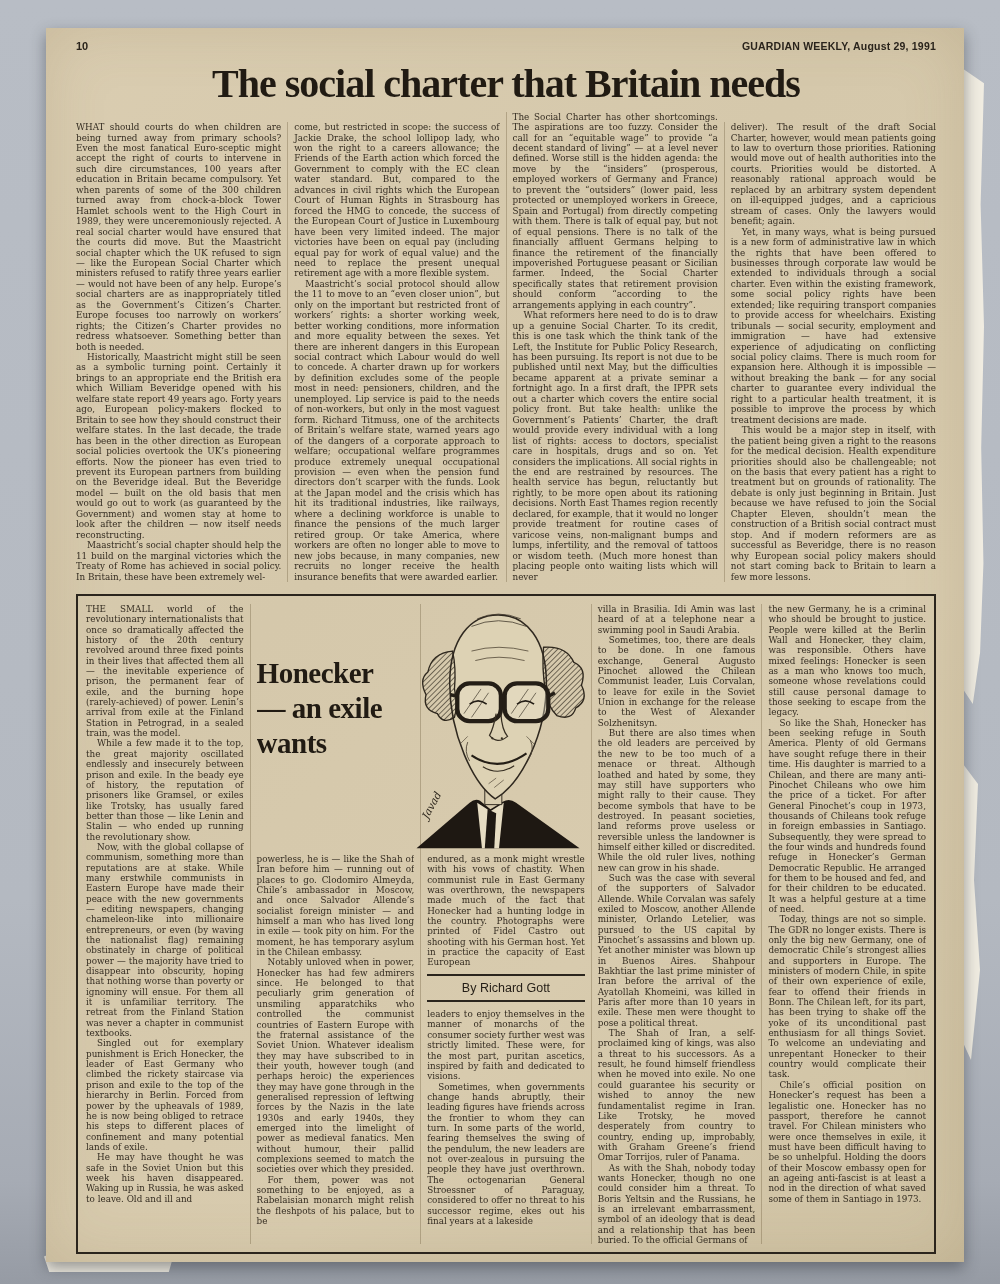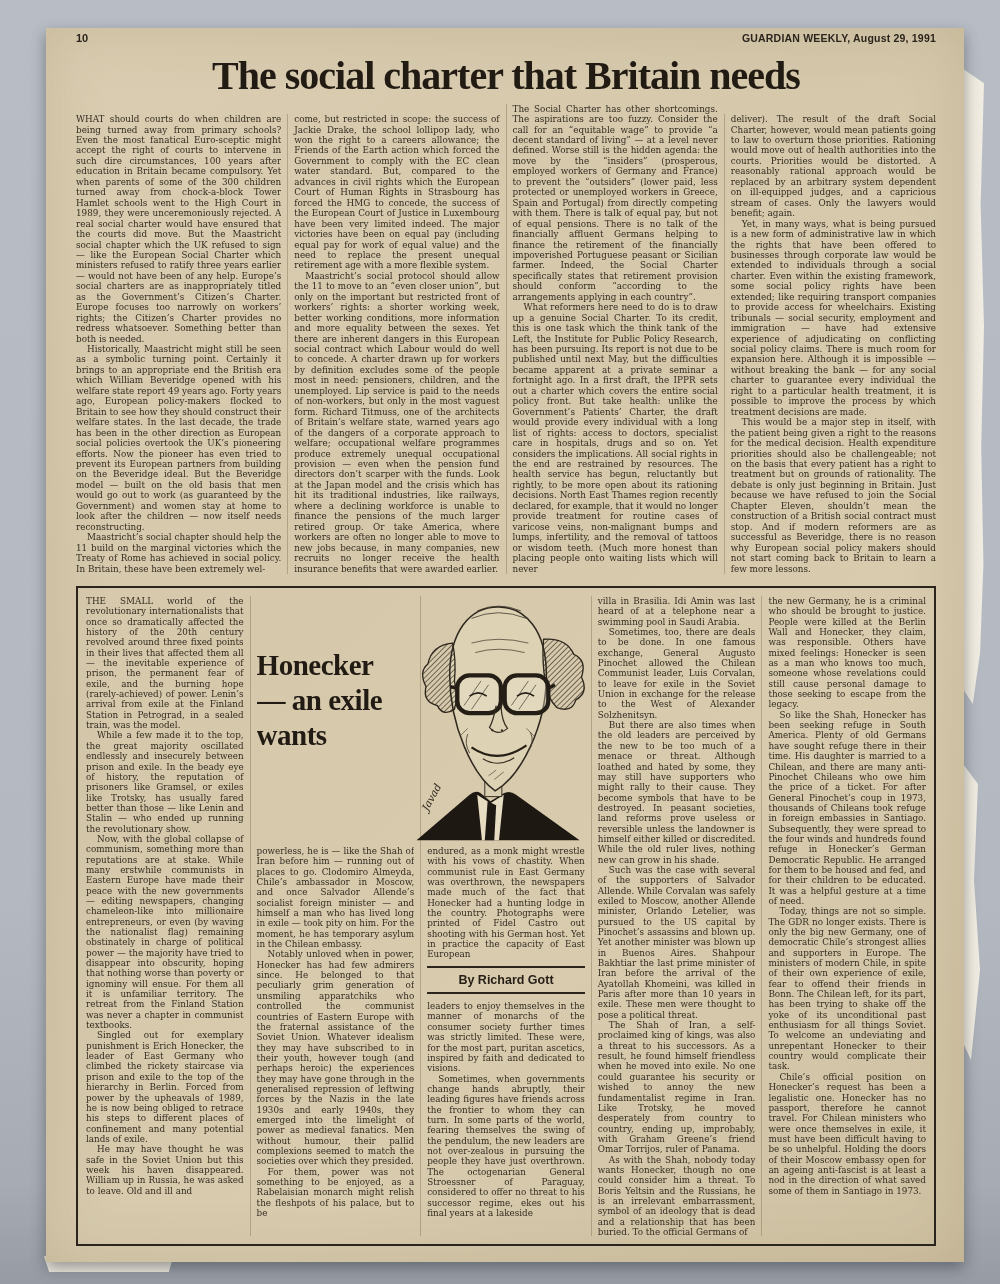--- a/index.html
+++ b/index.html
@@ -10,21 +10,21 @@
   .tear{position:absolute;background:#f0ece1;}
   .tear-right{right:16px;top:64px;width:28px;height:640px;
       clip-path:polygon(0 0,100% 3%,88% 22%,100% 41%,90% 60%,98% 78%,86% 92%,60% 100%,0 96%);}
   .tear-right2{right:20px;top:760px;width:20px;height:300px;
       clip-path:polygon(0 0,90% 8%,70% 40%,100% 70%,55% 100%,0 92%);}
   .tear-bl{left:44px;bottom:12px;width:130px;height:26px;
       clip-path:polygon(0 40%,18% 0,40% 55%,62% 10%,82% 60%,100% 30%,96% 100%,4% 100%);}
   .paper{position:absolute;left:46px;top:28px;width:918px;height:1234px;
       background:linear-gradient(135deg,#dacdb1 0%,#d5c8ab 38%,#d8cbae 68%,#cec1a2 100%);
       box-shadow:0 6px 14px rgba(40,44,52,.45), inset 0 0 60px rgba(120,100,60,.18);
-      padding:4px 28px 0 30px;box-sizing:border-box;overflow:hidden;z-index:2;}
+      padding:12px 28px 0 30px;box-sizing:border-box;overflow:hidden;z-index:2;}
   .pghead{display:flex;justify-content:space-between;align-items:flex-start;height:22px;
       font-family:"Liberation Sans",sans-serif;font-weight:bold;color:#2a241c;}
   .pgnum{font-size:11px;}
   .masthead{font-size:10.5px;letter-spacing:.2px;}
   h1.headline{margin:0 0 6px 0;text-align:center;font-family:Liberation Serif, serif;
       font-weight:bold;font-size:40px;line-height:44px;color:#211b13;letter-spacing:-1px;}
   
   .cols{display:flex;align-items:stretch;}
   .cols .col{flex:1 1 0;overflow:hidden;text-align:justify;color:#342c21;}
   .cols .col + .col{border-left:1px solid rgba(110,92,60,.35);margin-left:6px;padding-left:6px;}
@@ -37,21 +37,21 @@
   .box{position:relative;margin-top:12px;border:2px solid #2b251d;padding:8px;height:660px;
       box-sizing:border-box;}
   .box .col{font-size:8.8px;line-height:10.35px;}
   .box-headline{height:250px;padding-top:52px;box-sizing:border-box;overflow:hidden;}
   .box-headline div{font-family:"Liberation Serif",serif;font-weight:bold;font-size:29px;
       line-height:35px;color:#211b13;text-align:left;letter-spacing:-.5px;}
   .illo-spacer{height:250px;}
   .illo{position:absolute;left:312px;top:4px;width:218px;height:250px;z-index:3;}
   .byline{border-top:2px solid #2b251d;border-bottom:2px solid #2b251d;text-align:center;
       padding:7px 0;margin:6px 0 7px 0;font-family:"Liberation Sans",sans-serif;
-      font-weight:bold;font-size:12.5px;color:#241e16;text-indent:0;}
+      font-weight:normal;font-size:12.5px;color:#241e16;text-indent:0;}
 </style>
 </head>
 <body>
 
 <div class="scan">
   <div class="tear tear-right"></div>
   <div class="tear tear-right2"></div>
   <div class="tear tear-bl"></div>
 
   <div class="paper">
@@ -135,21 +135,21 @@
 
           <text x="40" y="230" transform="rotate(-62 40 230)" font-family="DejaVu Serif, serif" font-style="italic" font-size="11" fill="#2e271d">Javad</text>
         </svg>
       </div>
 
       <div class="col">
           <p>THE SMALL world of the revolutionary internationalists that once so dramatically affected the history of the 20th century revolved around three fixed points in their lives that affected them all — the inevitable experience of prison, the permanent fear of exile, and the burning hope (rarely-achieved) of power. Lenin’s arrival from exile at the Finland Station in Petrograd, in a sealed train, was the model.</p>
           <p>While a few made it to the top, the great majority oscillated endlessly and insecurely between prison and exile. In the beady eye of history, the reputation of prisoners like Gramsel, or exiles like Trotsky, has usually fared better than those — like Lenin and Stalin — who ended up running the revolutionary show.</p>
           <p>Now, with the global collapse of communism, something more than reputations are at stake. While many erstwhile communists in Eastern Europe have made their peace with the new governments — editing newspapers, changing chameleon-like into millionaire entrepreneurs, or even (by waving the nationalist flag) remaining obstinately in charge of political power — the majority have tried to disappear into obscurity, hoping that nothing worse than poverty or ignominy will ensue. For them all it is unfamiliar territory. The retreat from the Finland Station was never a chapter in communist textbooks.</p>
           <p>Singled out for exemplary punishment is Erich Honecker, the leader of East Germany who climbed the rickety staircase via prison and exile to the top of the hierarchy in Berlin. Forced from power by the upheavals of 1989, he is now being obliged to retrace his steps to different places of confinement and many potential lands of exile.</p>
-          <p>He may have thought he was safe in the Soviet Union but this week his haven disappeared. William up in Russia, he was asked to leave. Old and ill and</p>
+          <p>He may have thought he was safe in the Soviet Union but this week his haven disappeared. Waking up in Russia, he was asked to leave. Old and ill and</p>
         </div>
 
       <div class="col">
         <div class="box-headline">
           <div>Honecker</div>
           <div>— an exile</div>
           <div>wants</div>
         </div>
         <div>
             <p>powerless, he is — like the Shah of Iran before him — running out of places to go. Clodomiro Almeyda, Chile’s ambassador in Moscow, and once Salvador Allende’s socialist foreign minister — and himself a man who has lived long in exile — took pity on him. For the moment, he has temporary asylum in the Chilean embassy.</p>
@@ -158,21 +158,21 @@
           </div>
       </div>
 
       <div class="col">
         <div class="illo-spacer"></div>
         <div>
             <p>endured, as a monk might wrestle with his vows of chastity. When communist rule in East Germany was overthrown, the newspapers made much of the fact that Honecker had a hunting lodge in the country. Photographs were printed of Fidel Castro out shooting with his German host. Yet in practice the capacity of East European</p>
           </div>
         <div class="byline">By Richard Gott</div>
         <div>
-            <p>leaders to enjoy themselves in the manner of monarchs of the consumer society further times was strictly limited. These were, for the most part, puritan ascetics, inspired by faith and dedicated to visions.</p>
+            <p>leaders to enjoy themselves in the manner of monarchs of the consumer society further west was strictly limited. These were, for the most part, puritan ascetics, inspired by faith and dedicated to visions.</p>
             <p>Sometimes, when governments change hands abruptly, their leading figures have friends across the frontier to whom they can turn. In some parts of the world, fearing themselves the swing of the pendulum, the new leaders are not over-zealous in pursuing the people they have just overthrown. The octogenarian General Stroessner of Paraguay, considered to offer no threat to his successor regime, ekes out his final years at a lakeside</p>
           </div>
       </div>
 
       <div class="col">
           <p>villa in Brasilia. Idi Amin was last heard of at a telephone near a swimming pool in Saudi Arabia.</p>
           <p>Sometimes, too, there are deals to be done. In one famous exchange, General Augusto Pinochet allowed the Chilean Communist leader, Luis Corvalan, to leave for exile in the Soviet Union in exchange for the release to the West of Alexander Solzhenitsyn.</p>
           <p>But there are also times when the old leaders are perceived by the new to be too much of a menace or threat. Although loathed and hated by some, they may still have supporters who might rally to their cause. They become symbols that have to be destroyed. In peasant societies, land reforms prove useless or reversible unless the landowner is himself either killed or discredited. While the old ruler lives, nothing new can grow in his shade.</p>
           <p>Such was the case with several of the supporters of Salvador Allende. While Corvalan was safely exiled to Moscow, another Allende minister, Orlando Letelier, was pursued to the US capital by Pinochet’s assassins and blown up. Yet another minister was blown up in Buenos Aires. Shahpour Bakhtiar the last prime minister of Iran before the arrival of the Ayatollah Khomeini, was killed in Paris after more than 10 years in exile. These men were thought to pose a political threat.</p>
           <p>The Shah of Iran, a self-proclaimed king of kings, was also a threat to his successors. As a result, he found himself friendless when he moved into exile. No one could guarantee his security or wished to annoy the new fundamentalist regime in Iran. Like Trotsky, he moved desperately from country to country, ending up, improbably, with Graham Greene’s friend Omar Torrijos, ruler of Panama.</p>

